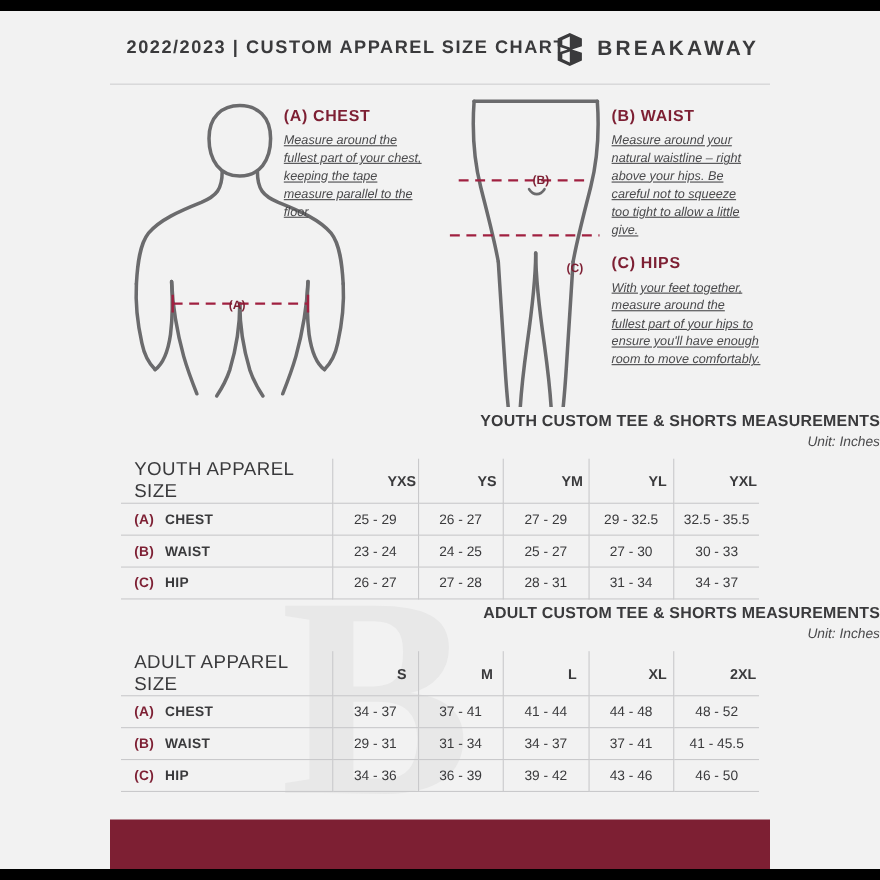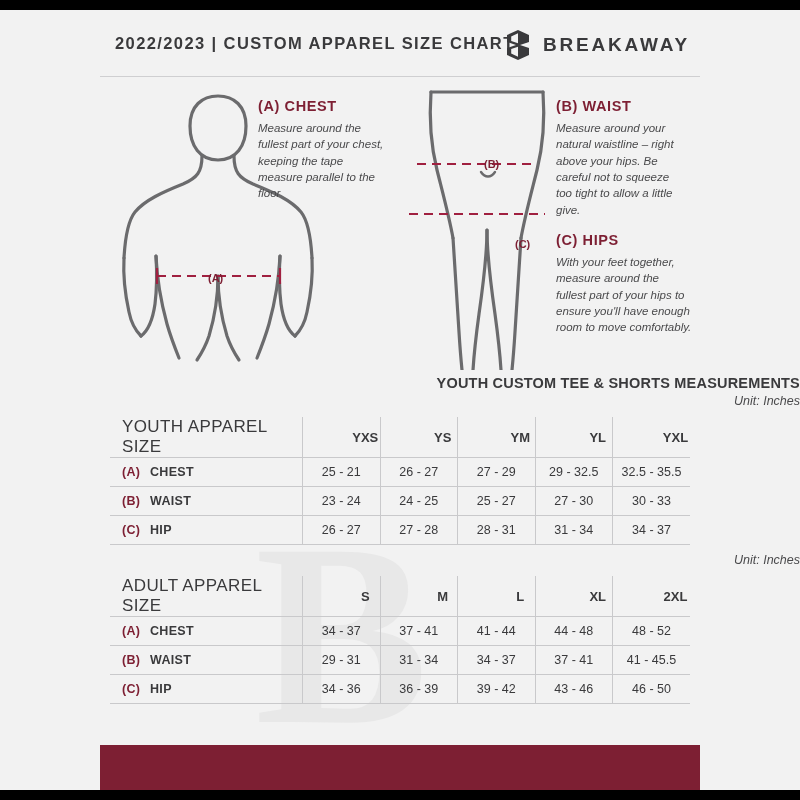--- a/index.html
+++ b/index.html
@@ -92,20 +92,21 @@
     letter-spacing: 0.6px;
     color: #7d1f33;
   }
   .callout-body {
     position: absolute;
     font-size: 11.5px;
     font-style: italic;
     line-height: 1.42;
     color: #4a4a4c;
     width: 140px;
+    text-decoration: underline;
   }
   .chest-title { left: 258px; top: 18px; }
   .chest-body  { left: 258px; top: 40px; width: 130px; }
   .waist-title { left: 556px; top: 18px; }
   .waist-body  { left: 556px; top: 40px; width: 130px; }
   .hips-title  { left: 556px; top: 152px; }
   .hips-body   { left: 556px; top: 174px; width: 136px; }
 
   .meas-label {
     position: absolute;
@@ -281,21 +282,21 @@
             <th class="colhead">YS</th>
             <th class="colhead">YM</th>
             <th class="colhead">YL</th>
             <th class="colhead">YXL</th>
           </tr>
           <tr>
             <td class="rowhead">
               <span class="tag" style="margin-right: 6px;">(A)</span>
               <span class="rowlabel">CHEST</span>
             </td>
-            <td>25 - 21</td>
+            <td>25 - 29</td>
             <td>26 - 27</td>
             <td>27 - 29</td>
             <td>29 - 32.5</td>
             <td>32.5 - 35.5</td>
           </tr>
           <tr>
             <td class="rowhead">
               <span class="tag" style="margin-right: 6px;">(B)</span>
               <span class="rowlabel">WAIST</span>
             </td>
@@ -314,20 +315,21 @@
             <td>27 - 28</td>
             <td>28 - 31</td>
             <td>31 - 34</td>
             <td>34 - 37</td>
           </tr>
         </tbody>
           </table>
       </div>
 
       <div class="table-block block-adult">
+        <div class="tbl-title">ADULT CUSTOM TEE &amp; SHORTS MEASUREMENTS</div>
         <div class="tbl-unit">Unit: Inches</div>
         <table class="size">
           <tbody>
               <tr>
             <th class="rowhead">ADULT APPAREL SIZE</th>
             <th class="colhead">S</th>
             <th class="colhead">M</th>
             <th class="colhead">L</th>
             <th class="colhead">XL</th>
             <th class="colhead">2XL</th>

